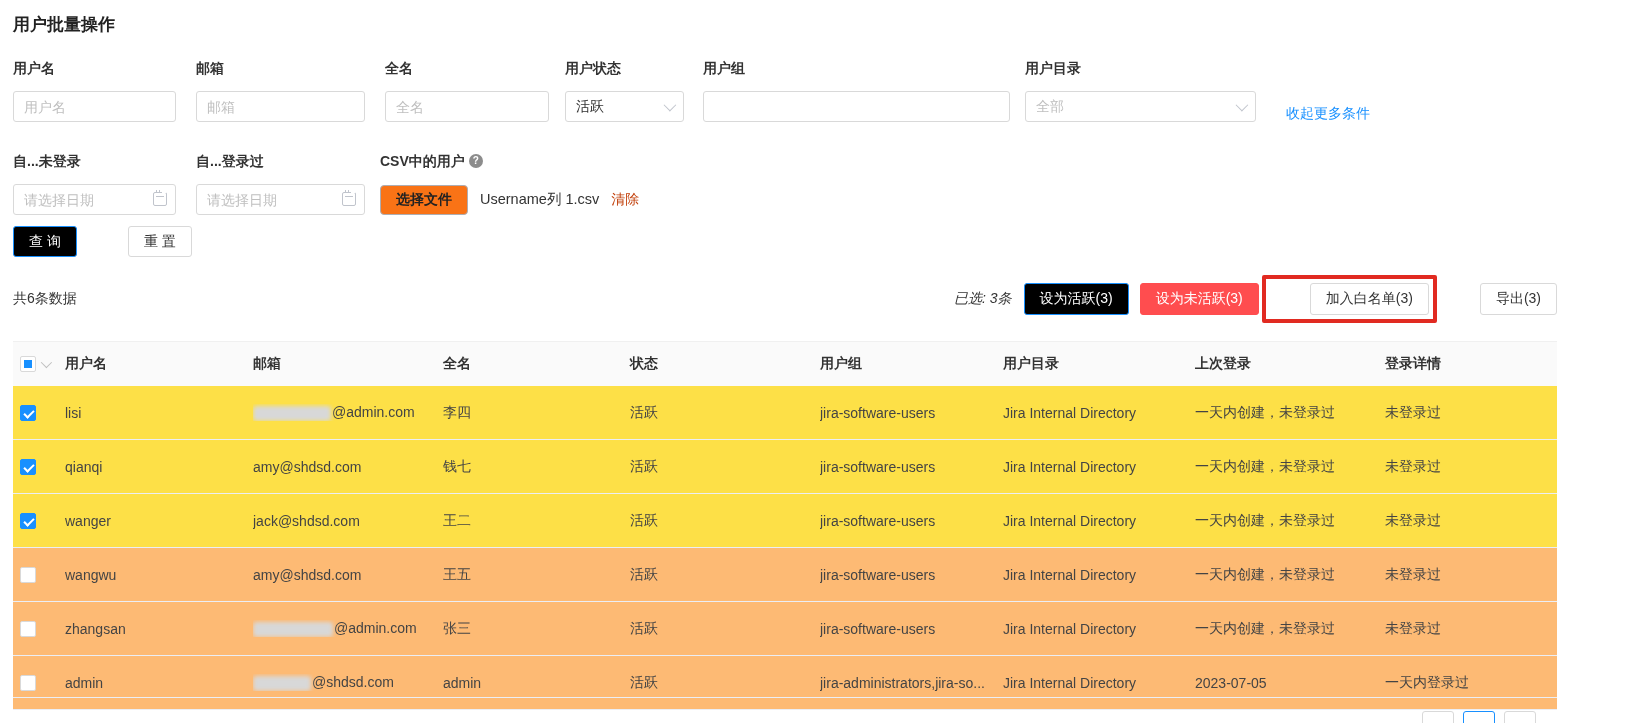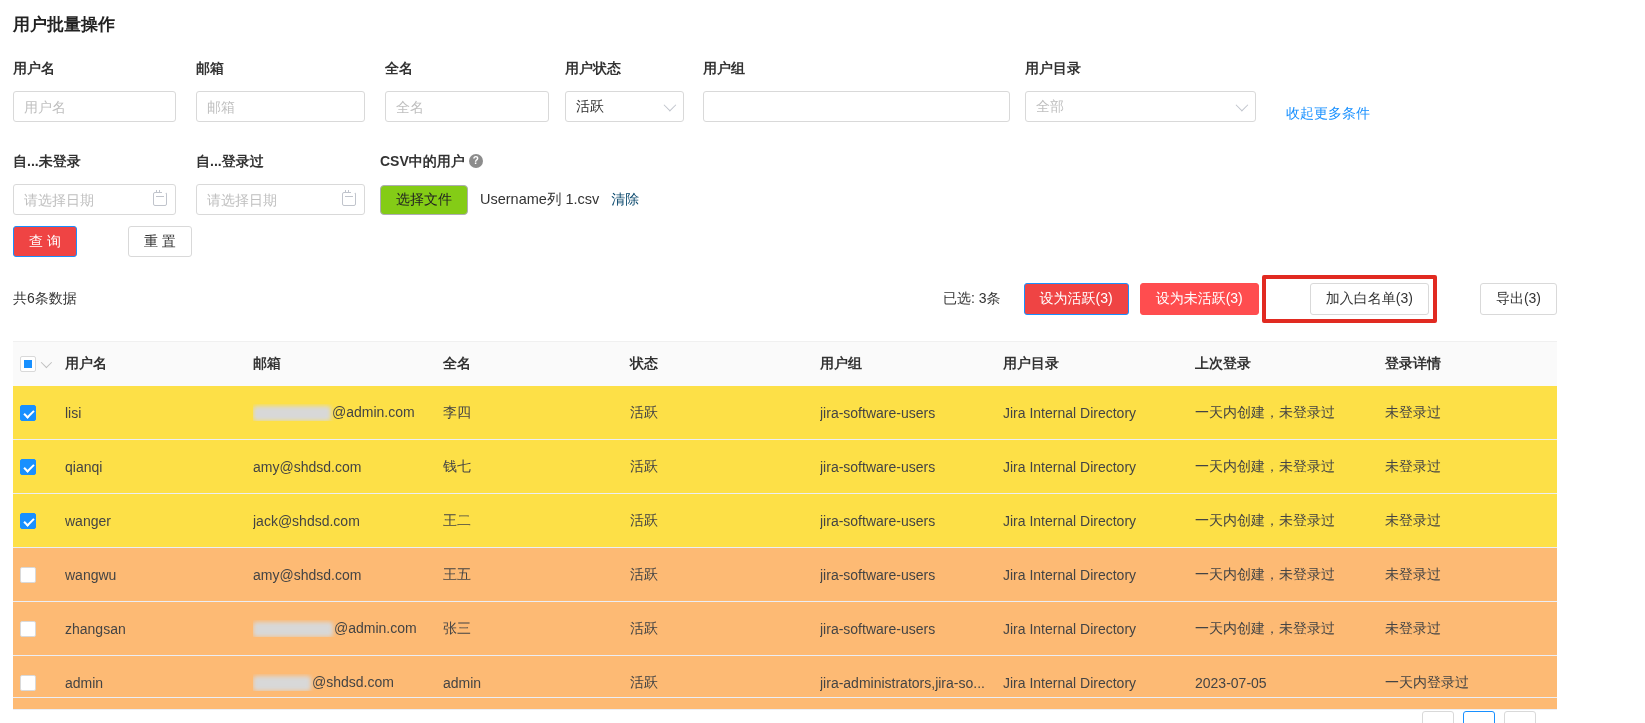--- a/index.html
+++ b/index.html
@@ -32,39 +32,39 @@
   .cal-icon::before { content:""; position:absolute; left:2px; right:2px; top:3px; height:1px; background:#c0c4cc; }
   .cal-icon::after { content:""; position:absolute; top:-3px; left:2px; width:2px; height:3px;
     border-left:1px solid #c0c4cc; border-right:1px solid #c0c4cc; box-shadow:6px 0 0 -0px #fff; }
   .more-link { font-size:14px; color:#1890ff; cursor:pointer; align-self:center; margin-top:38px; line-height:31px; }
 
   .csv-label-row { display:flex; align-items:center; gap:4px; margin-bottom:15px; }
   .csv-label { font-size:14px; font-weight:600; color:#333; line-height:16px; margin-bottom:0; }
   .help-icon { width:14px; height:14px; border-radius:50%; background:#8c8c8c; color:#fff;
     font-size:10px; line-height:14px; text-align:center; display:inline-block; font-weight:700; }
   .csv-controls { display:flex; align-items:center; height:31px; }
-  .file-btn { height:30px; padding:0 15px; background:#84cc16; border:1px solid #adadb3; border-radius:4px;
-    font-size:14px; color:#222; font-weight:400; cursor:pointer; }
+  .file-btn { height:30px; padding:0 15px; background:#f97316; border:1px solid #adadb3; border-radius:4px;
+    font-size:14px; color:#222; font-weight:700; cursor:pointer; }
   .file-name { font-size:14.5px; color:#333; margin-left:12px; }
-  .clear-link { font-size:14px; color:#0c4a6e; margin-left:12px; cursor:pointer; }
+  .clear-link { font-size:14px; color:#c2410c; margin-left:12px; cursor:pointer; }
 
   .btn-row { display:flex; gap:11px; margin-top:11px; }
   .btn { height:31px; border-radius:3px; font-size:14px; cursor:pointer; border:1px solid transparent;
     display:inline-flex; align-items:center; justify-content:center; padding:0 15px;
     font-family:"Liberation Sans","DejaVu Sans",sans-serif; }
-  .btn-primary { background:#ef4444; border-color:#1890ff; color:#fff; }
+  .btn-primary { background:#000000; border-color:#1890ff; color:#fff; }
   .btn-default { background:#fff; border-color:#d9d9d9; color:#333;margin-left:40px; }
   .btn-danger { background:#ff4d4f; border-color:#ff4d4f; color:#fff; }
 
   
   .toolbar { display:flex; align-items:center; justify-content:space-between; margin-top:25px; height:33px;
     padding-right:88px; }
   .total-text { font-size:14px; color:#333; }
   .toolbar-right { display:flex; align-items:center; gap:11px; }
-  .selected-text { font-size:14px; color:#333; margin-right:12px; }
+  .selected-text { font-size:14px; color:#333; margin-right:1px;font-style:italic; }
   .toolbar .btn { height:32px; }
   .annotated { position:relative; }
   .annotation-box { position:absolute; left:-8px; right:-8px; top:-8px; bottom:-8px;
     border:4px solid #e12a21; border-radius:2px; pointer-events:none; }
 
   
   .table { margin-top:26px; width:1544px; }
   .thead, .trow { display:grid;
     grid-template-columns:52px 188px 190px 187px 190px 183px 192px 190px 172px;
     align-items:center; }

